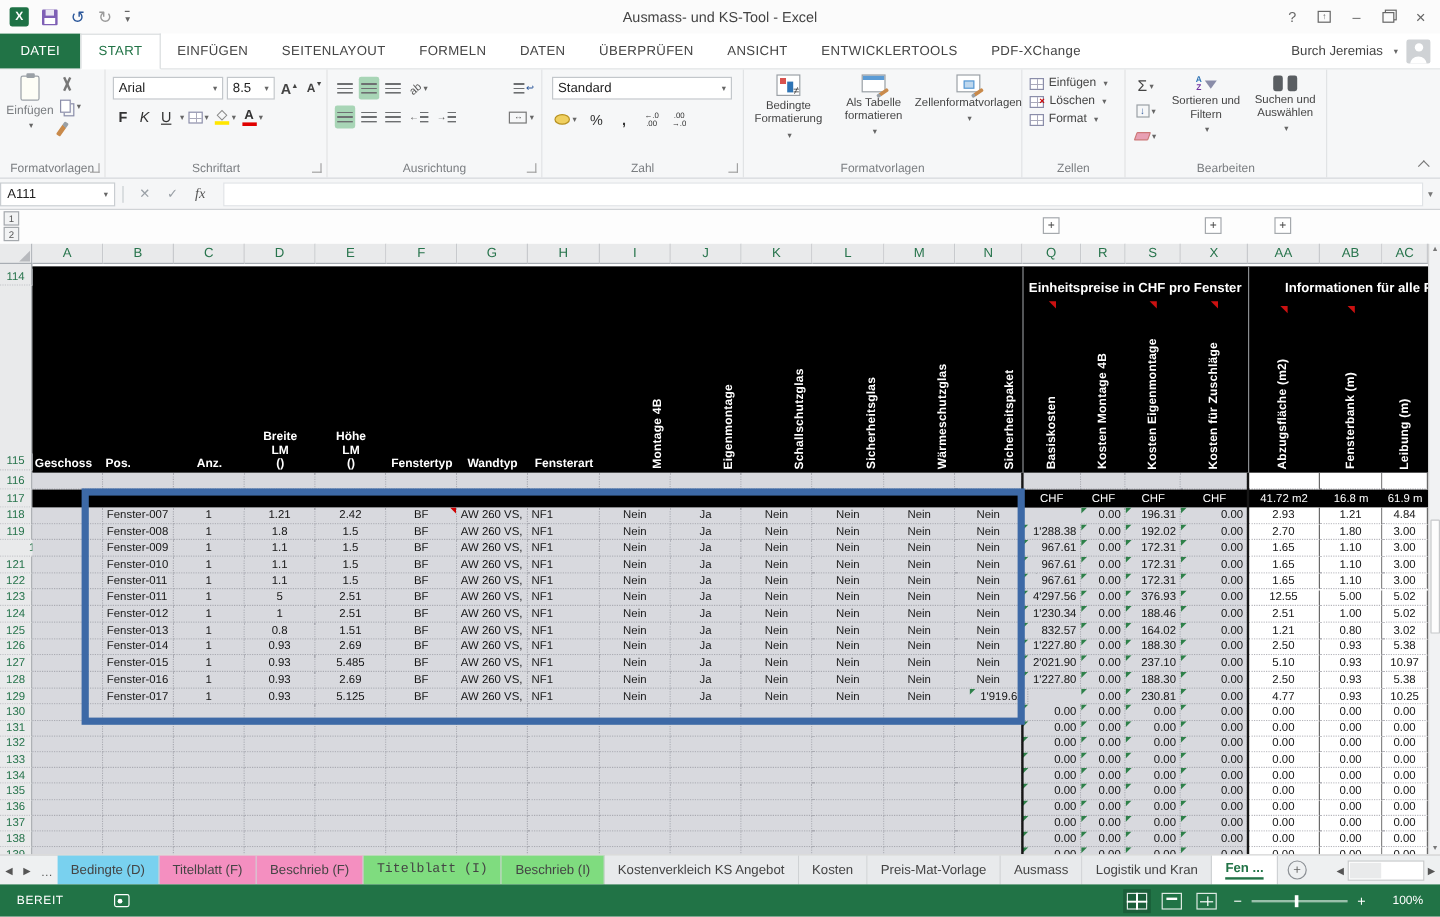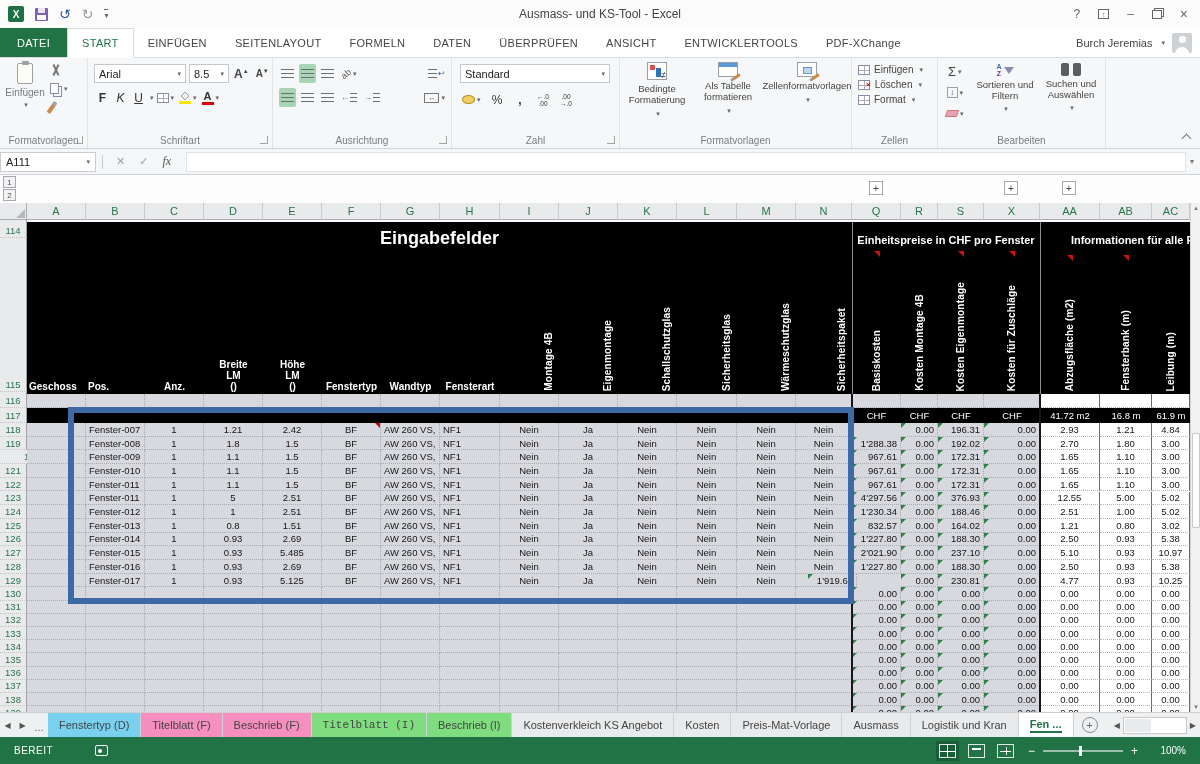--- a/index.html
+++ b/index.html
@@ -492,21 +492,20 @@
       <div class="colhdr" style="left: 938px; top: 0px; width: 46px; height: 17px;">S</div>
       <div class="colhdr" style="left: 984px; top: 0px; width: 56px; height: 17px;">X</div>
       <div class="colhdr" style="left: 1040px; top: 0px; width: 60px; height: 17px;">AA</div>
       <div class="colhdr" style="left: 1100px; top: 0px; width: 52px; height: 17px;">AB</div>
       <div class="colhdr" style="left: 1152px; top: 0px; width: 38px; height: 17px;">AC</div>
       <div style="left: 27px; top: 17px; width: 1163px; height: 2px; background: rgb(255, 255, 255);"></div>
       <div class="base" style="left: 27px; top: 19px; width: 1163px; height: 490px;"></div>
       <div class="whitebase" style="left: 1040px; top: 191px; width: 150px; height: 318px;"></div>
       <div class="hdrbase" style="left: 0px; top: 17px; width: 27px; height: 492px;"></div>
       <div class="block" style="left: 27px; top: 19px; width: 1163px; height: 172px;">
-        <div class="btitle" style="left: 0px; top: 6px; width: 825px; height: 22px;">Eingabefelder</div>
         <div class="ptitle" style="left: 825px; top: 12px; width: 188px; height: 14px;">Einheitspreise in CHF pro Fenster</div>
         <div class="ptitle" style="left: 1025px; top: 12px; width: 160px; height: 14px;">Informationen für alle F</div>
         <div class="vsep" style="left: 825px; top: 0px; width: 1px; height: 172px;"></div>
         <div class="vsep" style="left: 1013px; top: 0px; width: 1px; height: 172px;"></div>
         <div class="hlabel" style="left: 2px; width: 55px; bottom: 2px; text-align: left;">Geschoss</div>
         <div class="hlabel" style="left: 61px; width: 55px; bottom: 2px; text-align: left;">Pos.</div>
         <div class="hlabel" style="left: 120px; width: 55px; bottom: 2px; text-align: center;">Anz.</div>
         <div class="hlabel" style="left: 179px; width: 55px; bottom: 2px; text-align: center;">Breite
 LM
 ()</div>
@@ -1770,21 +1769,21 @@
         <div class="vsbh" style="top: 230px; height: 95px;"></div>
       </div>
     </div>
 
   <div class="sheetbar">
     <span class="snav">◀</span>
     <span class="snav">▶</span>
     <span class="sdots">…</span>
     <div id="stabs" style="display:flex;align-items:stretch">
         <div class="stab" style="background: rgb(121, 209, 239);">
-          <span class="slbl">Fenstertyp (D)</span>
+          <span class="slbl">Bedingte (D)</span>
         </div>
         <div class="stab" style="background: rgb(244, 143, 192);">
           <span class="slbl">Titelblatt (F)</span>
         </div>
         <div class="stab" style="background: rgb(244, 143, 192);">
           <span class="slbl">Beschrieb (F)</span>
         </div>
         <div class="stab" style="background: rgb(127, 220, 127); font-family: Liberation Mono, monospace;">
           <span class="slbl">Titelblatt (I)</span>
         </div>

